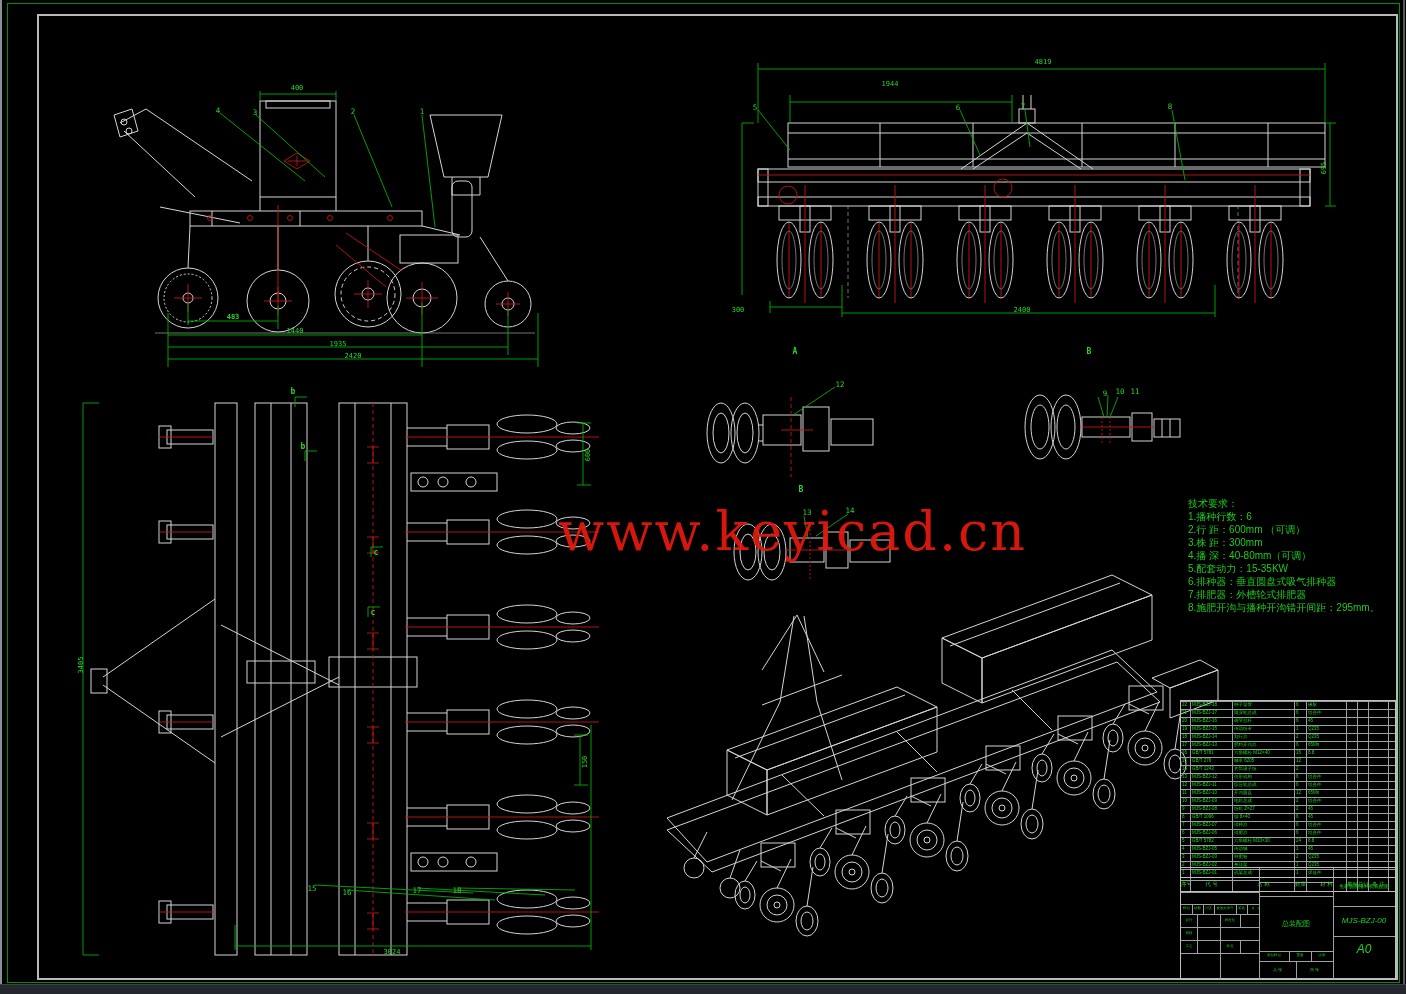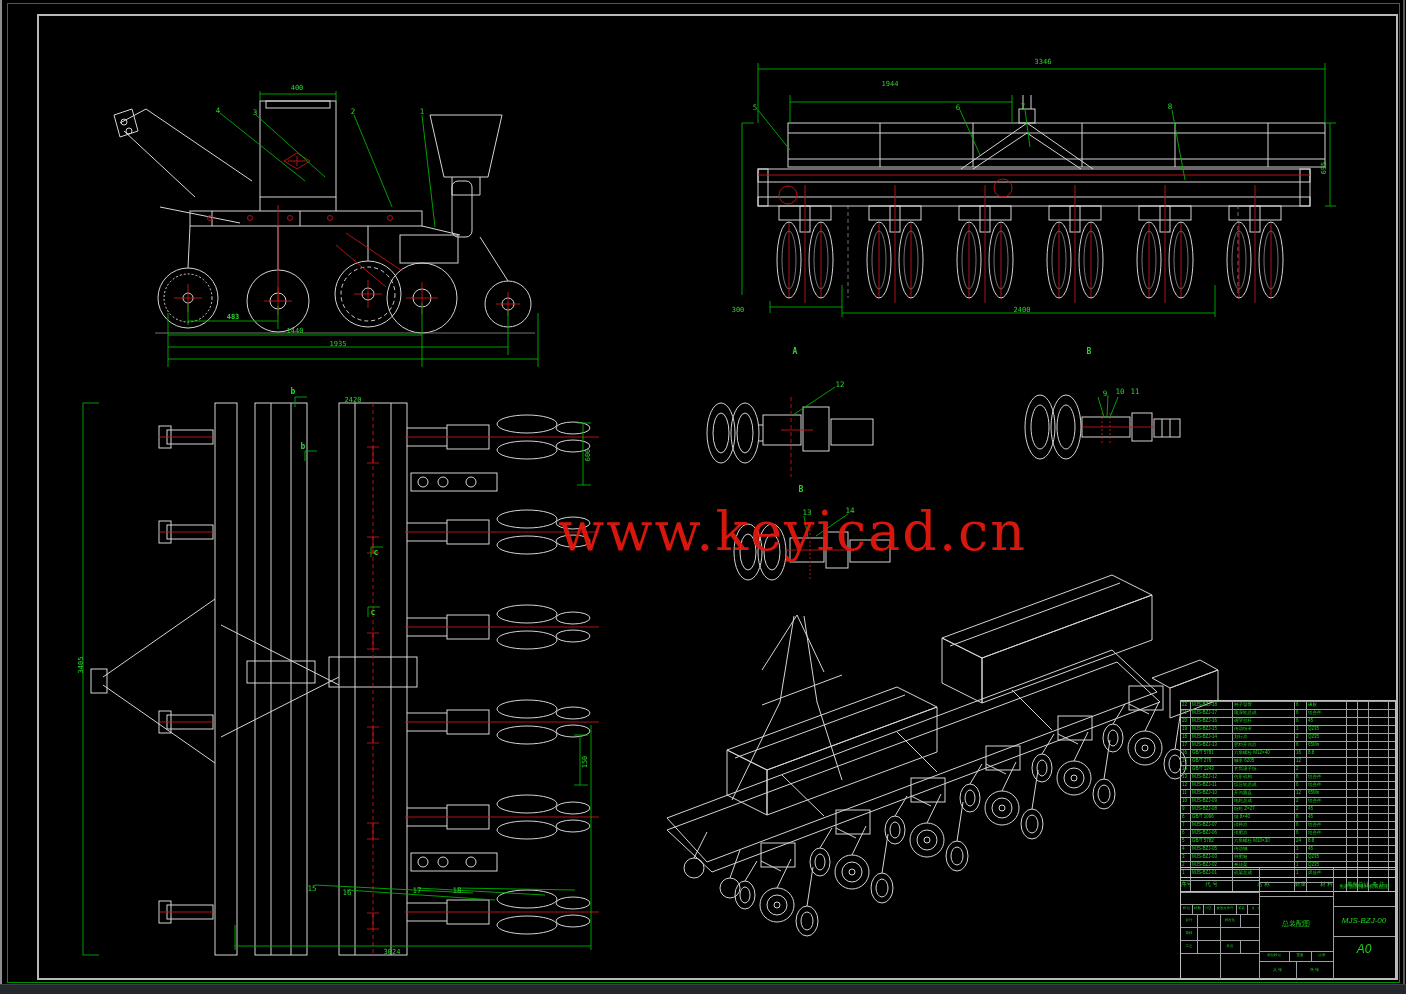--- a/index.html
+++ b/index.html
@@ -366,20 +366,33 @@
       <use href="#ru" transform="translate(240,322)"></use>
       <use href="#ru" transform="translate(315,290)"></use>
       <use href="#ru" transform="translate(390,258)"></use>
       <use href="#ru" transform="translate(462,228)"></use>
       <use href="#ru" transform="translate(533,198)"></use>
     </g>
   </svg>
 
   <div class="wm" id="wm2">www.keyicad.cn</div>
 
+  <div class="abs" id="tech-notes">
+    <div>技术要求：</div>
+    <div>
+        <div>1.播种行数：6</div>
+        <div>2.行    距：600mm （可调）</div>
+        <div>3.株    距：300mm</div>
+        <div>4.播    深：40-80mm（可调）</div>
+        <div>5.配套动力：15-35KW</div>
+        <div>6.排种器：垂直圆盘式吸气排种器</div>
+        <div>7.排肥器：外槽轮式排肥器</div>
+        <div>8.施肥开沟与播种开沟错开间距：295mm。</div>
+      </div>
+  </div>
 
   <div class="abs" id="parts">
     <div>
         <div class="ptr">
           <span>22</span>
           <span>MJS-BZJ-18</span>
           <span>种子导管</span>
           <span>6</span>
           <span>橡胶</span>
           <span></span>
@@ -646,22 +659,22 @@
     <div class="tc" style="left:152px;top:0;width:62px;height:38px;font-size:5px;white-space:normal;border-right:none">免耕施肥播种机装配图</div>
     <div class="tc" style="left:152px;top:38px;width:62px;height:30px;font-size:8px;font-style:italic;border-right:none">MJS-BZJ-00</div>
     <div class="tc" style="left:152px;top:68px;width:62px;height:28px;font-size:12px;font-style:italic;border-right:none;border-bottom:none">A0</div>
   </div>
 
   <div class="abs" style="left:0;top:0;width:1406px;height:994px;pointer-events:none">
       <span class="dim" style="left: 297px; top: 88px;">400</span>
       <span class="dim" style="left: 233px; top: 317px; font-weight: bold;">483</span>
       <span class="dim" style="left: 295px; top: 331px;">1440</span>
       <span class="dim" style="left: 338px; top: 344px;">1935</span>
-      <span class="dim" style="left: 353px; top: 356px; margin-top: 44px;">2420</span>
-      <span class="dim" style="left: 1043px; top: 62px;">3346</span>
+      <span class="dim" style="left: 353px; top: 356px;">2420</span>
+      <span class="dim" style="left: 1043px; top: 62px;">4819</span>
       <span class="dim" style="left: 890px; top: 84px;">1944</span>
       <span class="dim" style="left: 1324px; top: 168px; transform: translate(-50%, -50%) rotate(-90deg);">695</span>
       <span class="dim" style="left: 738px; top: 310px;">300</span>
       <span class="dim" style="left: 1022px; top: 310px;">2400</span>
       <span class="dim" style="left: 81px; top: 665px; transform: translate(-50%, -50%) rotate(-90deg);">3405</span>
       <span class="dim" style="left: 392px; top: 952px;">3024</span>
       <span class="dim" style="left: 588px; top: 455px; transform: translate(-50%, -50%) rotate(-90deg);">600</span>
       <span class="dim" style="left: 585px; top: 762px; transform: translate(-50%, -50%) rotate(-90deg);">150</span>
       <span class="callout" style="left: 218px; top: 110px;">4</span>
       <span class="callout" style="left: 255px; top: 112px;">3</span>

